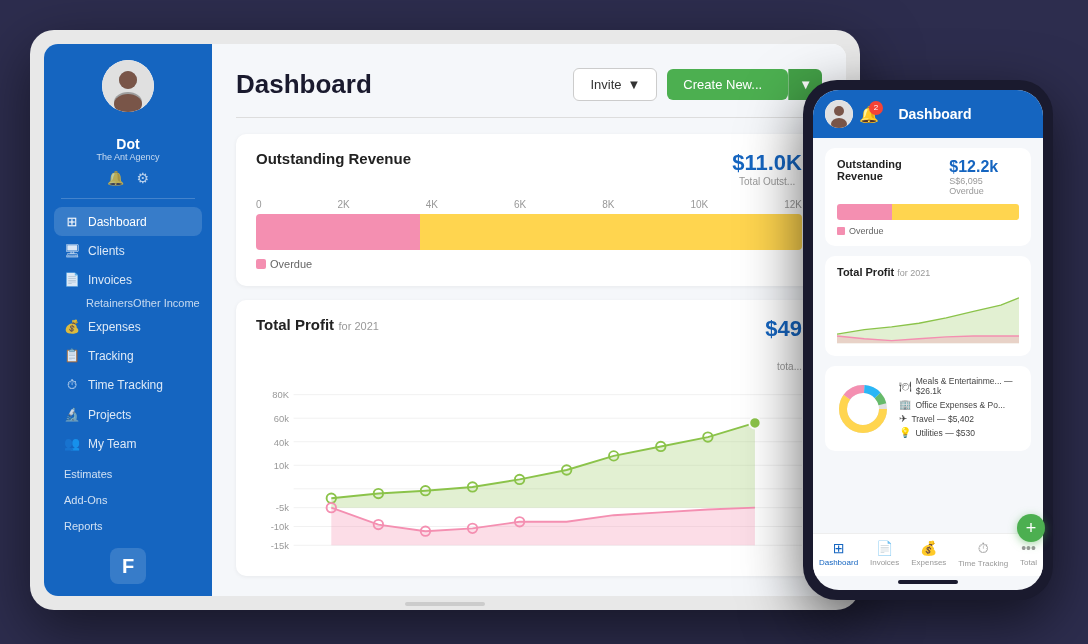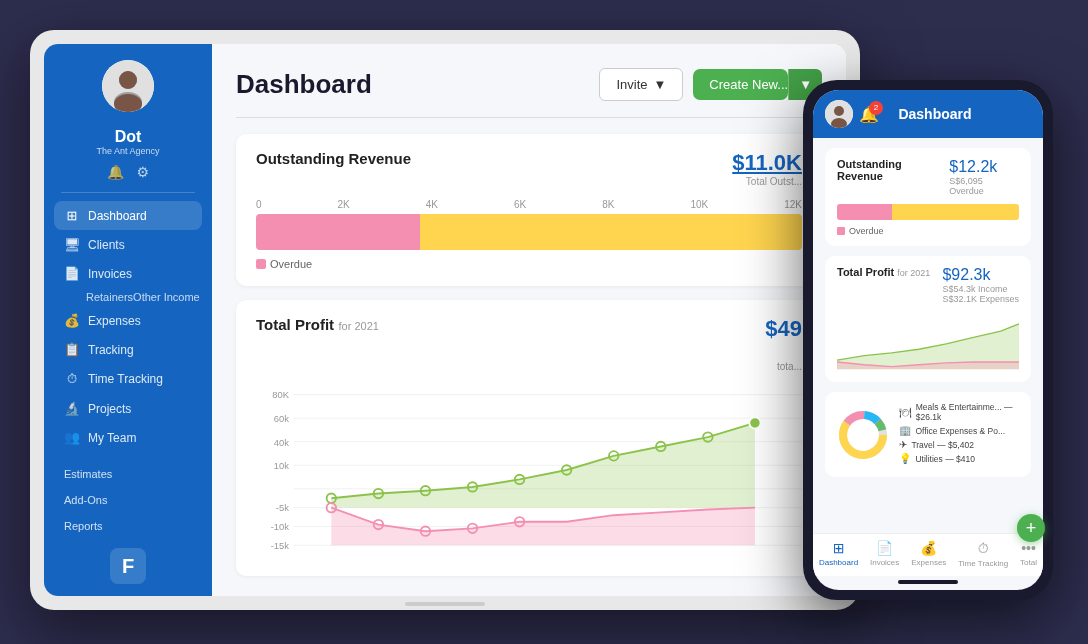--- a/index.html
+++ b/index.html
@@ -63,23 +63,23 @@
       margin-bottom: 4px;
       display: flex;
       align-items: center;
       justify-content: center;
     }
 
     .sidebar-avatar svg { width: 52px; height: 52px; }
 
     .sidebar-user-name {
       color: #fff;
-      font-size: 16px;
+      font-size: 14px;
       font-weight: 600;
-      margin-top: 12px;
+      margin-top: 20px;
     }
 
     .sidebar-user-company {
       color: rgba(255,255,255,0.75);
       font-size: 9px;
     }
 
     .sidebar-icons-row {
       display: flex;
       gap: 12px;
@@ -222,22 +222,21 @@
       padding: 8px 16px;
       border-radius: 6px;
       font-size: 13px;
       cursor: pointer;
       display: flex;
       align-items: center;
       gap: 0;
     }
 
     .create-btn-main {
-      padding-right: 0;
-      border-radius: 7px;
+      padding-right: 26px;
     }
 
     .create-btn-arrow {
       background: #43a047;
       padding: 8px 10px;
       border-radius: 0 6px 6px 0;
       border-left: 1px solid rgba(255,255,255,0.3);
     }
 
     .divider-line {
@@ -267,27 +266,26 @@
       font-size: 15px;
       font-weight: 600;
       color: #222;
     }
 
     .card-value {
       color: #1565c0;
       font-size: 22px;
       font-weight: 700;
       text-align: right;
-      text-decoration: underline;
     }
 
     .card-value-label {
       font-size: 10px;
       color: #999;
-      text-align: right;
+      text-align: center;
     }
 
     
     .bar-chart-area {
       position: relative;
     }
 
     .bar-axis {
       display: flex;
       justify-content: space-between;
@@ -497,21 +495,21 @@
 
     .phone-card-title {
       font-size: 11px;
       font-weight: 600;
       color: #222;
     }
 
     .phone-card-value {
       color: #1565c0;
       font-size: 16px;
-      font-weight: 400;
+      font-weight: 700;
     }
 
     .phone-card-sublabel {
       font-size: 9px;
       color: #999;
     }
 
     .phone-bar {
       height: 16px;
       border-radius: 3px;
@@ -876,25 +874,20 @@
           </div>
         </div>
 
         <div class="phone-card">
           <div class="phone-card-header">
             <div>
               <div class="phone-card-title">
                 <span>Total Profit</span>
                 <span style="font-weight:400;color:#999;font-size:9px;">for 2021</span>
               </div>
-            </div>
-            <div>
-              <div class="phone-card-value">$92.3k</div>
-              <div class="phone-card-sublabel">S$54.3k Income</div>
-              <div class="phone-card-sublabel">S$32.1K Expenses</div>
             </div>
           </div>
           <div class="phone-chart">
             <svg width="100%" height="60" viewBox="0 0 200 60" xmlns="http://www.w3.org/2000/svg">
               <path d="M0,50 L30,45 L60,42 L90,38 L120,32 L150,25 L180,18 L200,10 L200,60 L0,60 Z" fill="rgba(139,195,74,0.25)"></path>
               <path d="M0,50 L30,45 L60,42 L90,38 L120,32 L150,25 L180,18 L200,10" fill="none" stroke="#8bc34a" stroke-width="1.5"></path>
               <path d="M0,52 L30,55 L60,57 L90,55 L120,53 L150,52 L200,52 L200,60 L0,60 Z" fill="rgba(244,143,177,0.3)"></path>
               <path d="M0,52 L30,55 L60,57 L90,55 L120,53 L150,52 L200,52" fill="none" stroke="#f48fb1" stroke-width="1.5"></path>
             </svg>
           </div>
@@ -918,21 +911,21 @@
               <div class="spending-item">
                 <span class="spending-icon">🏢</span>
                 <span>Office Expenses &amp; Po...</span>
               </div>
               <div class="spending-item">
                 <span class="spending-icon">✈</span>
                 <span>Travel — $5,402</span>
               </div>
               <div class="spending-item">
                 <span class="spending-icon">💡</span>
-                <span>Utilities — $410</span>
+                <span>Utilities — $530</span>
               </div>
             </div>
           </div>
         </div>
       </div>
 
       <div class="fab">+</div>
 
       <div class="phone-bottom-nav">
         <div class="phone-nav-item">

